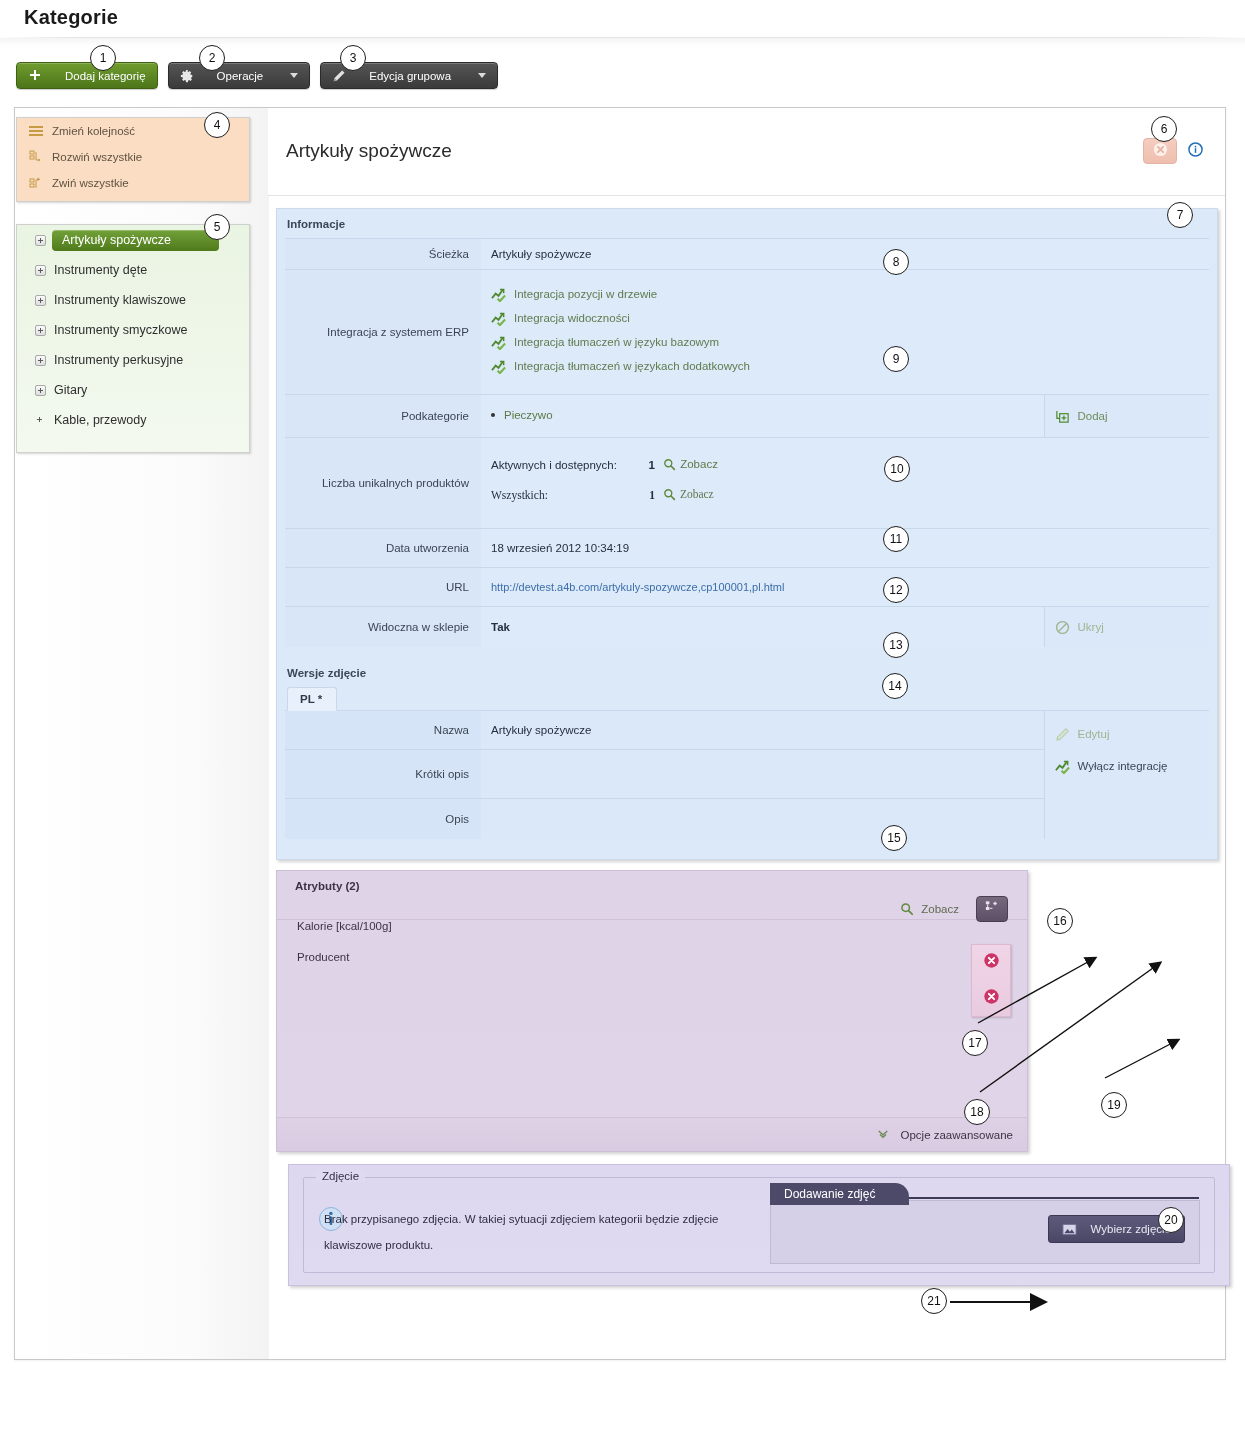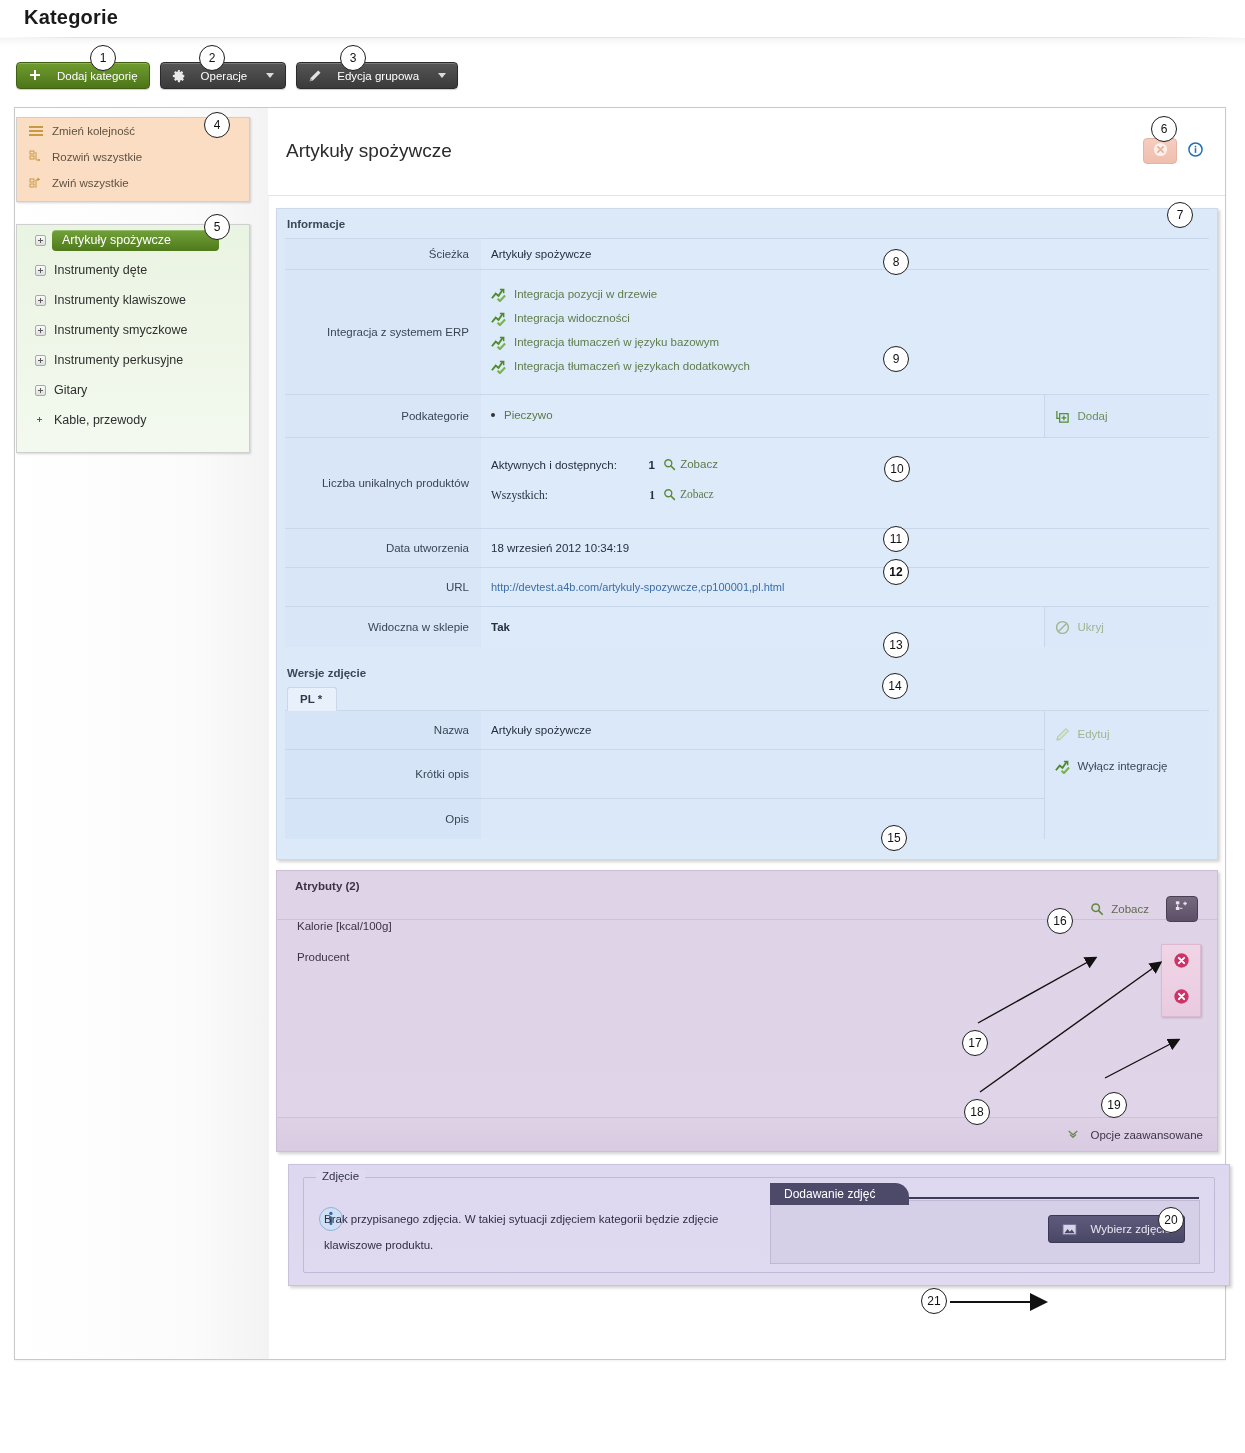--- a/index.html
+++ b/index.html
@@ -26,21 +26,21 @@
     background: linear-gradient(to right,#ffffff 0%, #e3e3e3 6%, #e3e3e3 94%, #ffffff 100%);
   }
   .title-shade {
     position: absolute; left:0; top:38px; width:1245px; height:8px;
     background: linear-gradient(to bottom, #f4f4f4, #ffffff);
   }
 
   
   .toolbar { position: absolute; left: 16px; top: 62px; display: flex; gap: 10px; }
   .btn {
-    display: inline-flex; align-items: center; gap: 15px;
+    display: inline-flex; align-items: center; gap: 23px;
     height: 27px; padding: 0 11px;
     border-radius: 4px;
     font-size: 11.5px; color: #ffffff;
     border: 1px solid rgba(0,0,0,.35);
     box-shadow: inset 0 1px 0 rgba(255,255,255,.22), 0 1px 1px rgba(0,0,0,.2);
     cursor: pointer; white-space: nowrap;
   }
   .btn-green { background: linear-gradient(to bottom,#6f9c2f,#4d7519); border-color:#3f6012; }
   .btn-gray  { background: linear-gradient(to bottom,#555555,#3a3a3a); border-color:#2b2b2b; }
   .btn .caret {
@@ -190,21 +190,21 @@
     display:inline-block; font-size:11.5px; font-weight:bold; color:#2e3a47;
     background:#e7f0fb; border:1px solid #c8d7ea; border-bottom: 1px solid #e7f0fb;
     padding: 5px 14px 5px 12px; border-radius: 3px 3px 0 0;
     cursor:pointer;
   }
   .lang-tbl td { background:#dbe8f9; }
   .lang-tbl td.lab { background:#d6e4f7; }
 
   
   .box-purple {
-    position: relative; margin: 10px 16px 0 8px; width: 942px;
+    position: relative; margin: 10px 16px 0 8px; width: 752px;
     height: 282px;
     background: linear-gradient(to bottom,#dfd3e7,#e0d5e8);
     border: 1px solid #cdc0d6;
     box-shadow: 2px 2px 3px rgba(0,0,0,.18);
   }
   .attr-head {
     height: 49px; position: relative; border-bottom: 1px solid #cfc2d8;
   }
   .attr-head .t {
     position:absolute; left: 18px; top: 9px;
@@ -720,21 +720,21 @@
       <div class="mark" style="left: 199px; top: 45px;">2</div>
       <div class="mark" style="left: 340px; top: 45px;">3</div>
       <div class="mark" style="left: 204px; top: 112px;">4</div>
       <div class="mark" style="left: 204px; top: 214px;">5</div>
       <div class="mark" style="left: 1151px; top: 116px;">6</div>
       <div class="mark" style="left: 1167px; top: 202px;">7</div>
       <div class="mark" style="left: 883px; top: 249px;">8</div>
       <div class="mark" style="left: 883px; top: 346px;">9</div>
       <div class="mark" style="left: 884px; top: 456px;">10</div>
       <div class="mark" style="left: 883px; top: 526px;">11</div>
-      <div class="mark" style="left: 883px; top: 559px; font-weight: bold;">12</div>
+      <div class="mark" style="left: 883px; top: 577px;">12</div>
       <div class="mark" style="left: 883px; top: 632px;">13</div>
       <div class="mark" style="left: 882px; top: 673px;">14</div>
       <div class="mark" style="left: 881px; top: 825px;">15</div>
       <div class="mark" style="left: 1047px; top: 908px;">16</div>
       <div class="mark" style="left: 962px; top: 1030px;">17</div>
       <div class="mark" style="left: 964px; top: 1099px;">18</div>
       <div class="mark" style="left: 1101px; top: 1092px;">19</div>
       <div class="mark" style="left: 1158px; top: 1207px;">20</div>
       <div class="mark" style="left: 921px; top: 1288px;">21</div>
     </div>

